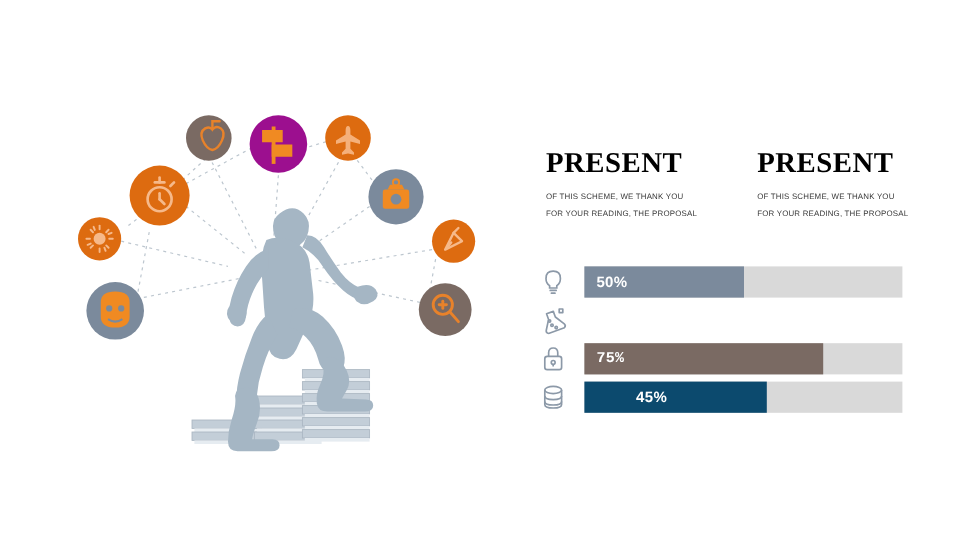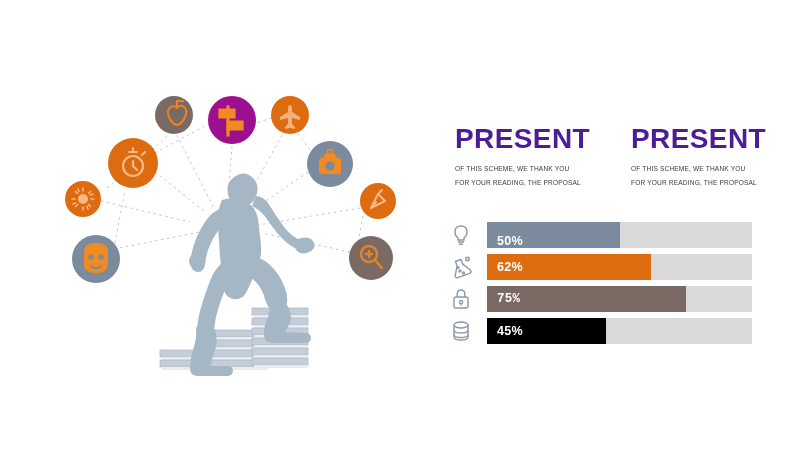--- a/index.html
+++ b/index.html
@@ -52,27 +52,28 @@
     left: 15px;
     top: 124px;
     width: 335px;
     display: flex;
     gap: 28px;
   }
   .heading-block {
     width: 148px;
   }
   .heading-title {
-    font-size: 28px;
+    font-size: 24px;
     font-weight: bold;
-    color: #4c1d95;
+    color: #000000;
     letter-spacing: 0.4px;
     line-height: 1.05;
     margin: 0 0 9px 0;
     white-space: nowrap;
+    font-family: Liberation Serif, serif;
   }
   .heading-sub {
     font-size: 6.6px;
     color: #3a3a3a;
     letter-spacing: 0.15px;
     line-height: 2.05;
     white-space: nowrap;
   }
 
   
@@ -388,42 +389,37 @@
           <div class="bar-icon">
             <svg width="22" height="24" viewBox="0 0 22 24">
               <g fill="none" stroke="#8c99a8" stroke-width="1.4" stroke-linecap="round">
                 <path d="M11 3 q6 0 6 6 q0 4 -3 6 l0 2 l-6 0 l0 -2 q-3 -2 -3 -6 q0 -6 6 -6 z"></path>
                 <path d="M8.5 19 l5 0"></path>
                 <path d="M9.5 21.3 l3 0"></path>
               </g>
             </svg>
           </div>
           <div class="bar-track" style="background: rgb(217, 217, 217);">
-            <div class="bar-fill" style="width: 50%; background: rgb(123, 138, 156); align-items: flex-end;">
+            <div class="bar-fill" style="width: 50%; background: rgb(123, 138, 156);">
               <span class="bar-value">50%</span>
             </div>
           </div>
         </div>
         <div class="bar-row">
           <div class="bar-icon">
             <svg width="24" height="24" viewBox="0 0 24 24">
               <g fill="none" stroke="#8c99a8" stroke-width="1.4" stroke-linejoin="round">
                 <path d="M9 5 l6 0 l0 5 l5 8 q1 2 -1 3 l-14 0 q-2 -1 -1 -3 l5 -8 z" transform="rotate(-20 12 13)"></path>
                 <circle cx="11" cy="16" r="1"></circle>
                 <circle cx="14.5" cy="18" r="1"></circle>
                 <circle cx="9" cy="12.5" r="0.9"></circle>
                 <rect x="17" y="2.5" width="3" height="3"></rect>
               </g>
             </svg>
           </div>
-          <div class="bar-track" style="background: rgb(217, 217, 217);">
-            <div class="bar-fill" style="width: 62%; background: rgb(221, 107, 16);">
-              <span class="bar-value">62%</span>
-            </div>
-          </div>
         </div>
         <div class="bar-row">
           <div class="bar-icon">
             <svg width="22" height="24" viewBox="0 0 22 24">
               <g fill="none" stroke="#8c99a8" stroke-width="1.4">
                 <rect x="4" y="10" width="14" height="11" rx="2"></rect>
                 <path d="M7.2 10 l0 -3 q0 -4 3.8 -4 q3.8 0 3.8 4 l0 3"></path>
                 <circle cx="11" cy="15" r="1.6"></circle>
                 <path d="M11 16.4 l0 2"></path>
               </g>
@@ -440,21 +436,21 @@
             <svg width="22" height="24" viewBox="0 0 22 24">
               <g fill="none" stroke="#8c99a8" stroke-width="1.4">
                 <ellipse cx="11" cy="6" rx="7" ry="3"></ellipse>
                 <path d="M4 6 l0 12 q0 3 7 3 q7 0 7 -3 l0 -12"></path>
                 <path d="M4 11 q0 3 7 3 q7 0 7 -3"></path>
                 <path d="M4 15.5 q0 3 7 3 q7 0 7 -3"></path>
               </g>
             </svg>
           </div>
           <div class="bar-track" style="background: rgb(217, 217, 217);">
-            <div class="bar-fill" style="width: 45%; background: #000000;">
+            <div class="bar-fill" style="width: 45%; background: #0c4a6e; padding-left: 33px;">
               <span class="bar-value">45%</span>
             </div>
           </div>
         </div>
       </div>
 
   </div>
 </div>
 
 </body></html>

